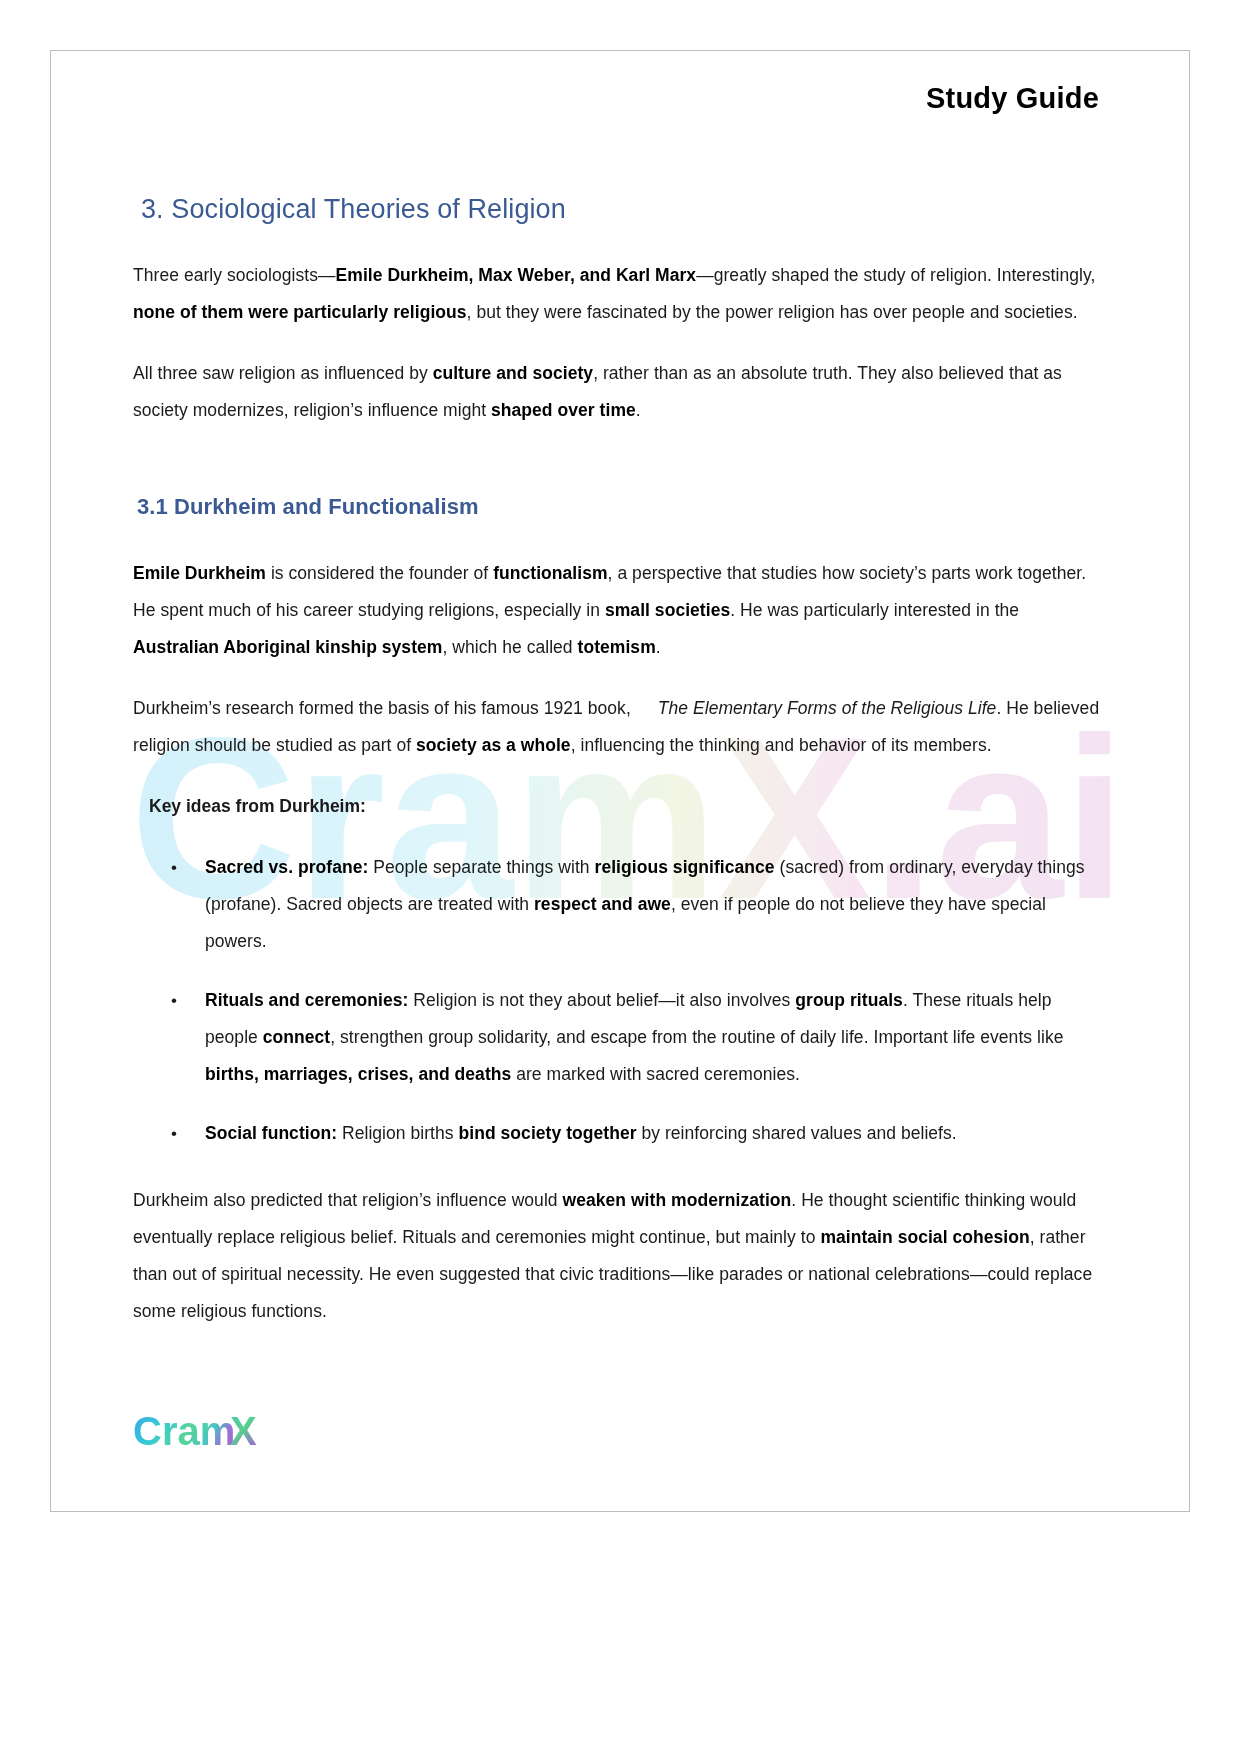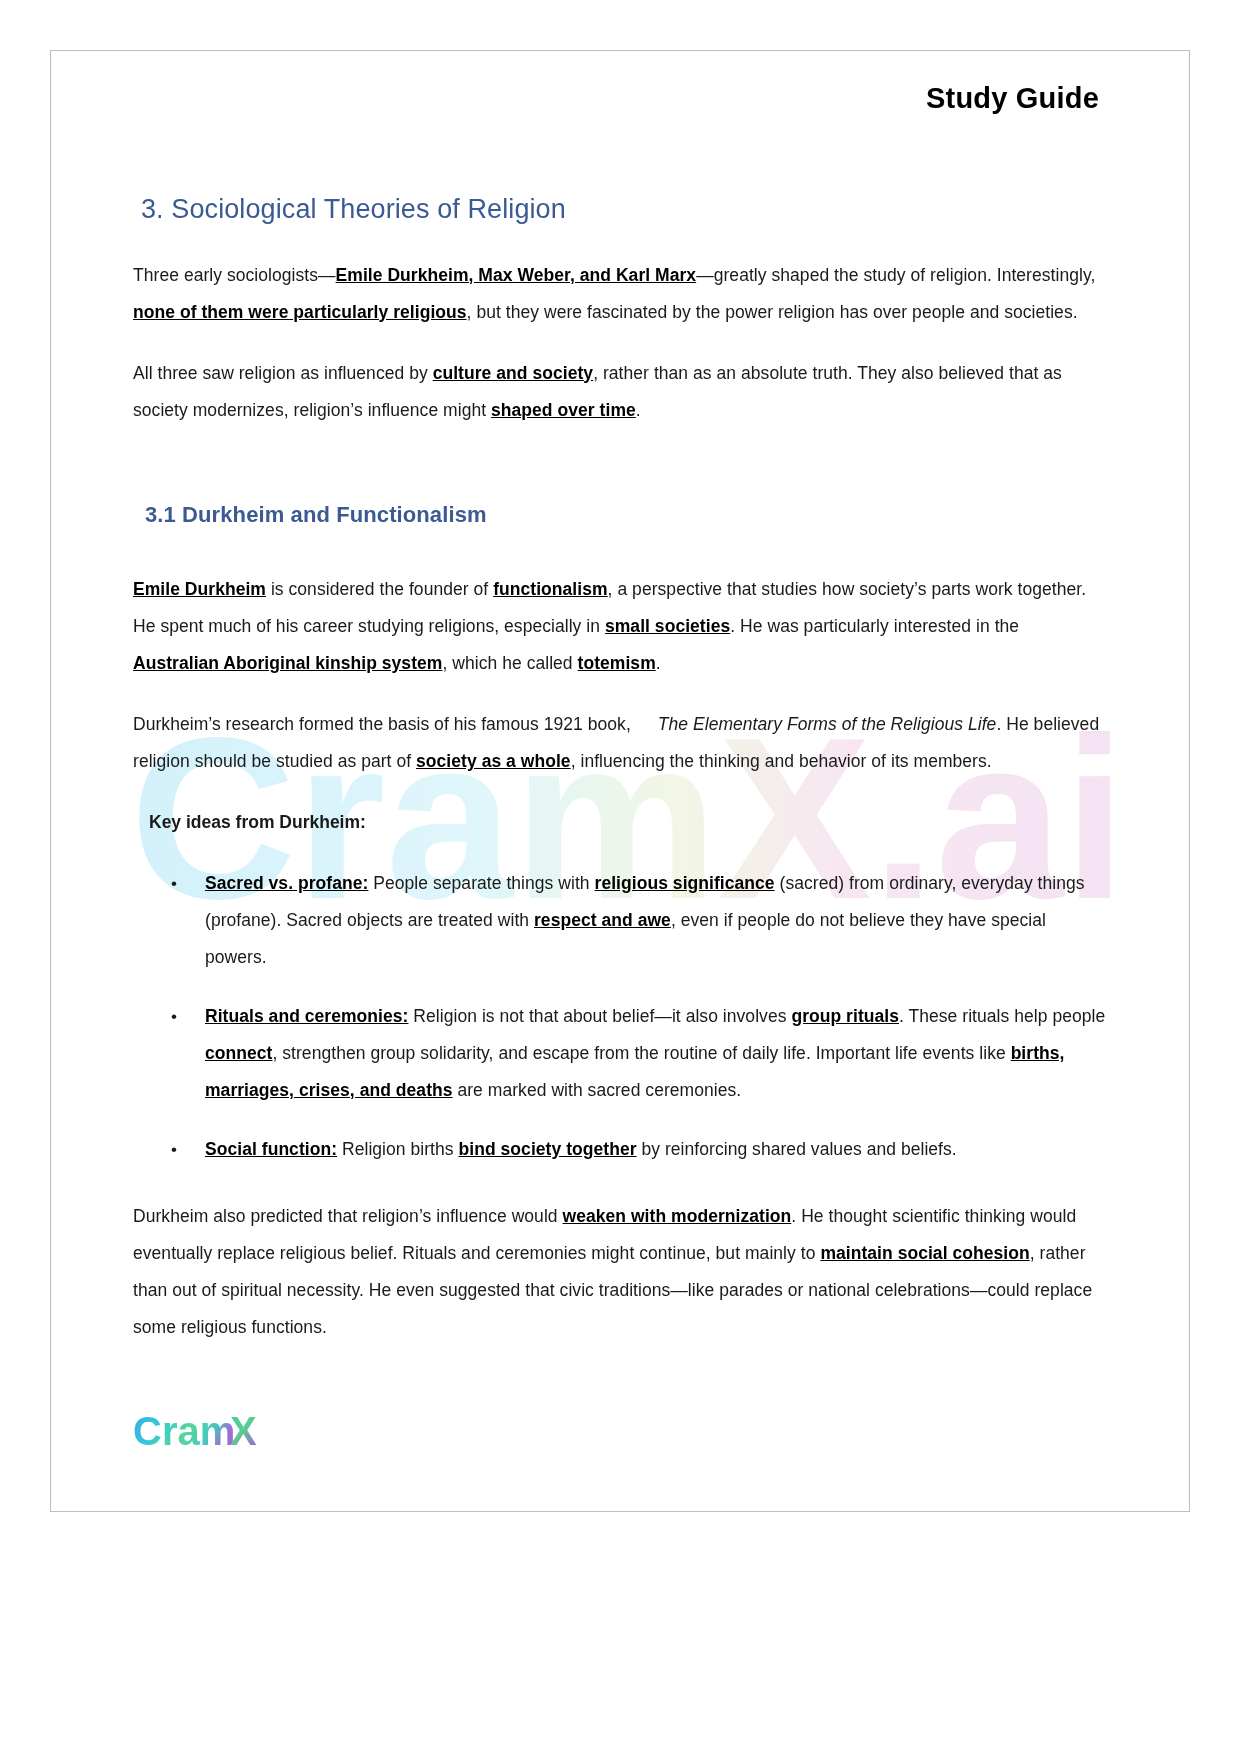--- a/index.html
+++ b/index.html
@@ -70,35 +70,35 @@
     color: #3b5a93;
     margin: 77px 0 0 8px;
     line-height: 1.25;
     letter-spacing: 0.1px;
   }
 
   h2.subsection-title {
     font-size: 22px;
     font-weight: bold;
     color: #3b5a93;
-    margin: 12px;
+    margin: 4px;
     line-height: 1.3;
     letter-spacing: 0.1px;
   }
 
   p.body {
     font-size: 17.5px;
     line-height: 37px;
     color: #1a1a1a;
     margin: 0;
     text-align: left;
     letter-spacing: 0.05px;
   }
 
-  p.body b, li b, .lead b { font-weight: bold; color: #000; text-decoration: underline; }
+  p.body b, li b, .lead b { font-weight: bold; color: #000; }
   p.body i, li i { font-style: italic; margin-left: 22px; }
 
   .spacer-24 { height: 24px; }
   .spacer-30 { height: 30px; }
   .spacer-60 { height: 60px; }
 
   ul.key-list {
     list-style: none;
     margin: 0;
     padding: 0 0 0 0;
@@ -187,21 +187,21 @@
 
     <div class="spacer-24"></div>
 
     <ul class="key-list">
       <li>
         <span class="bullet">•</span>
         <span><b>Sacred vs. profane:</b><span> People separate things with </span><b>religious significance</b><span> (sacred) from ordinary, everyday things (profane). Sacred objects are treated with </span><b>respect and awe</b><span>, even if people do not believe they have special powers.</span></span>
       </li>
       <li>
         <span class="bullet">•</span>
-        <span><b>Rituals and ceremonies:</b><span> Religion is not that about belief—it also involves </span><b>group rituals</b><span>. These rituals help people </span><b>connect</b><span>, strengthen group solidarity, and escape from the routine of daily life. Important life events like </span><b>births, marriages, crises, and deaths</b><span> are marked with sacred ceremonies.</span></span>
+        <span><b>Rituals and ceremonies:</b><span> Religion is not they about belief—it also involves </span><b>group rituals</b><span>. These rituals help people </span><b>connect</b><span>, strengthen group solidarity, and escape from the routine of daily life. Important life events like </span><b>births, marriages, crises, and deaths</b><span> are marked with sacred ceremonies.</span></span>
       </li>
       <li>
         <span class="bullet">•</span>
         <span><b>Social function:</b><span> Religion births </span><b>bind society together</b><span> by reinforcing shared values and beliefs.</span></span>
       </li>
     </ul>
 
     <div class="spacer-30"></div>
 
     <p class="body"><span>Durkheim also predicted that religion’s influence would </span><b>weaken with modernization</b><span>. He thought scientific thinking would eventually replace religious belief. Rituals and ceremonies might continue, but mainly to </span><b>maintain social cohesion</b><span>, rather than out of spiritual necessity. He even suggested that civic traditions—like parades or national celebrations—could replace some religious functions.</span></p>

